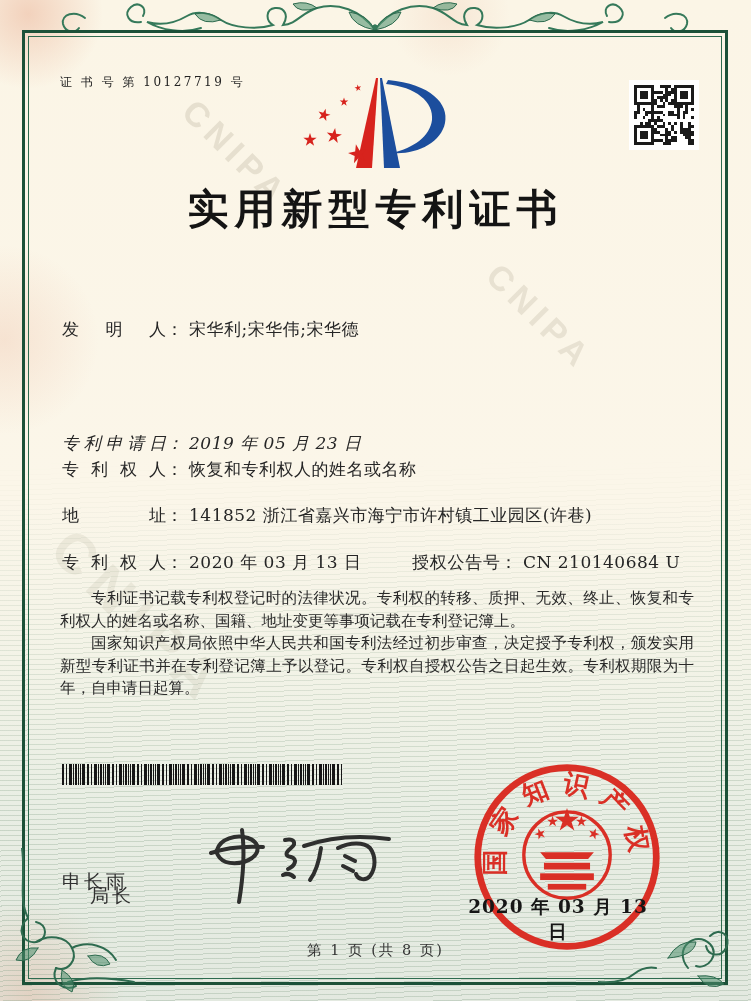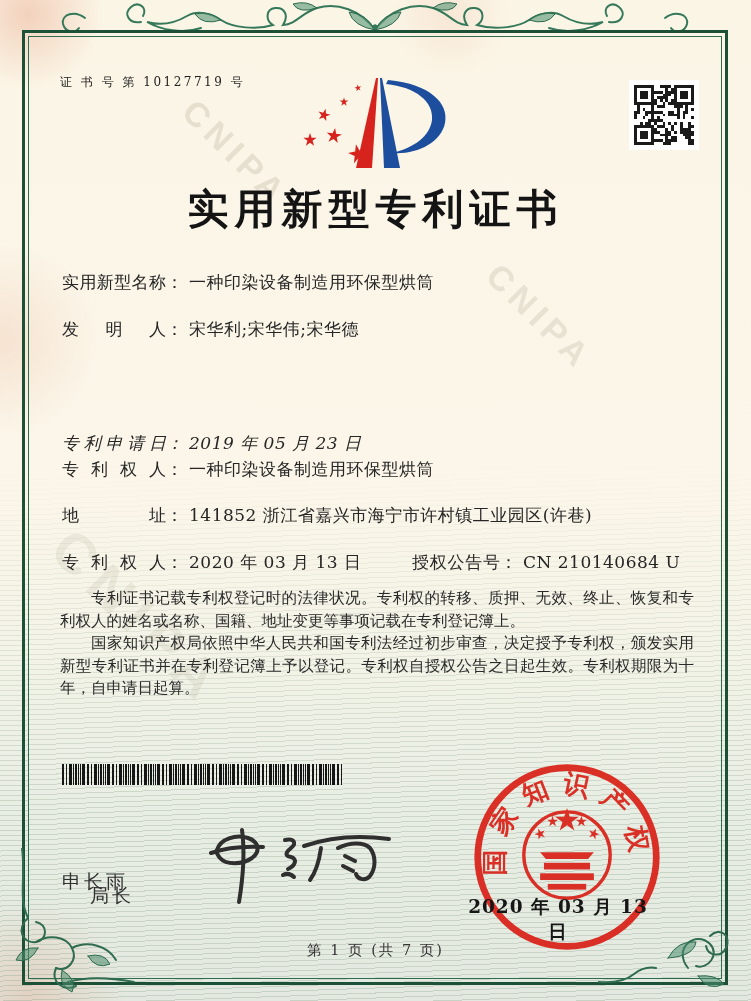--- a/index.html
+++ b/index.html
@@ -269,31 +269,28 @@
           <rect x="10" y="20" width="1" height="1"></rect>
           <rect x="11" y="20" width="1" height="1"></rect>
           <rect x="12" y="20" width="1" height="1"></rect>
           <rect x="19" y="20" width="1" height="1"></rect>
           <rect x="20" y="20" width="1" height="1"></rect>
         </svg>
     </div>
 
     <div class="title">实用新型专利证书</div>
 
-    <div class="row r1">
-      <span class="lbl">实用新型名称</span><span>：</span><span class="val">一种印染设备制造用环保型烘筒</span>
-    </div>
     <div class="row r2">
       <span class="lbl">发明人</span><span>：</span><span class="val">宋华利;宋华伟;宋华德</span>
     </div>
     <div class="row r4">
       <span class="lbl">专利申请日</span><span>：</span><span class="val">2019 年 05 月 23 日</span>
     </div>
     <div class="row r5">
-      <span class="lbl">专利权人</span><span>：</span><span class="val">一种印染设备制造用环保型烘筒</span>
+      <span class="lbl">专利权人</span><span>：</span><span class="val">恢复和专利权人的姓名或名称</span>
     </div>
     <div class="row r6">
       <span class="lbl">地址</span><span>：</span><span class="val">141852 浙江省嘉兴市海宁市许村镇工业园区(许巷)</span>
     </div>
     <div class="row rg">
       <span class="lbl">专利权人</span><span>：</span><span class="val">2020 年 03 月 13 日</span>
     </div>
     <div class="row rg2">
       <span class="lbl">授权公告号</span><span>：</span><span class="val">CN 210140684 U</span>
     </div>
@@ -340,16 +337,16 @@
         <use href="#sstar" transform="translate(115,63) scale(6)"></use>
         <use href="#sstar" transform="translate(128,76) scale(6) rotate(20)"></use>
         <path d="M72 95 L128 95 L122 102 L78 102 Z"></path>
         <rect x="76" y="106" width="48" height="7"></rect>
         <rect x="72" y="117" width="56" height="7"></rect>
         <rect x="80" y="128" width="40" height="6"></rect>
       </g>
     </svg>
     <div class="sealdate">2020 年 03 月 13 日</div>
 
-    <div class="footer">第 1 页 (共 7 页)</div>
+    <div class="footer">第 1 页 (共 8 页)</div>
 
   </div>
 </div>
 
 </body></html>

